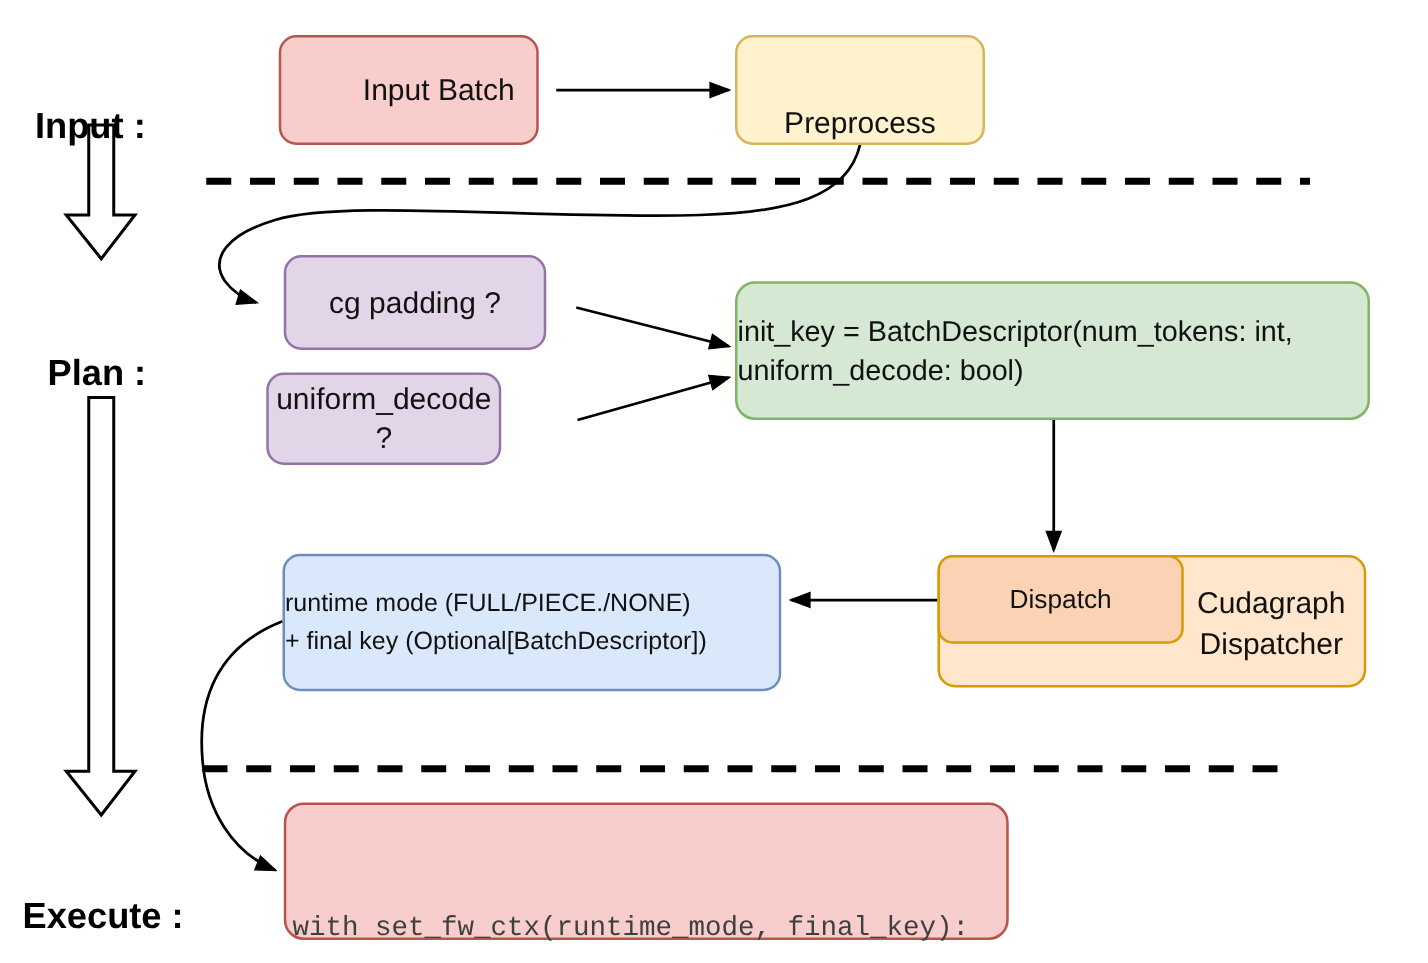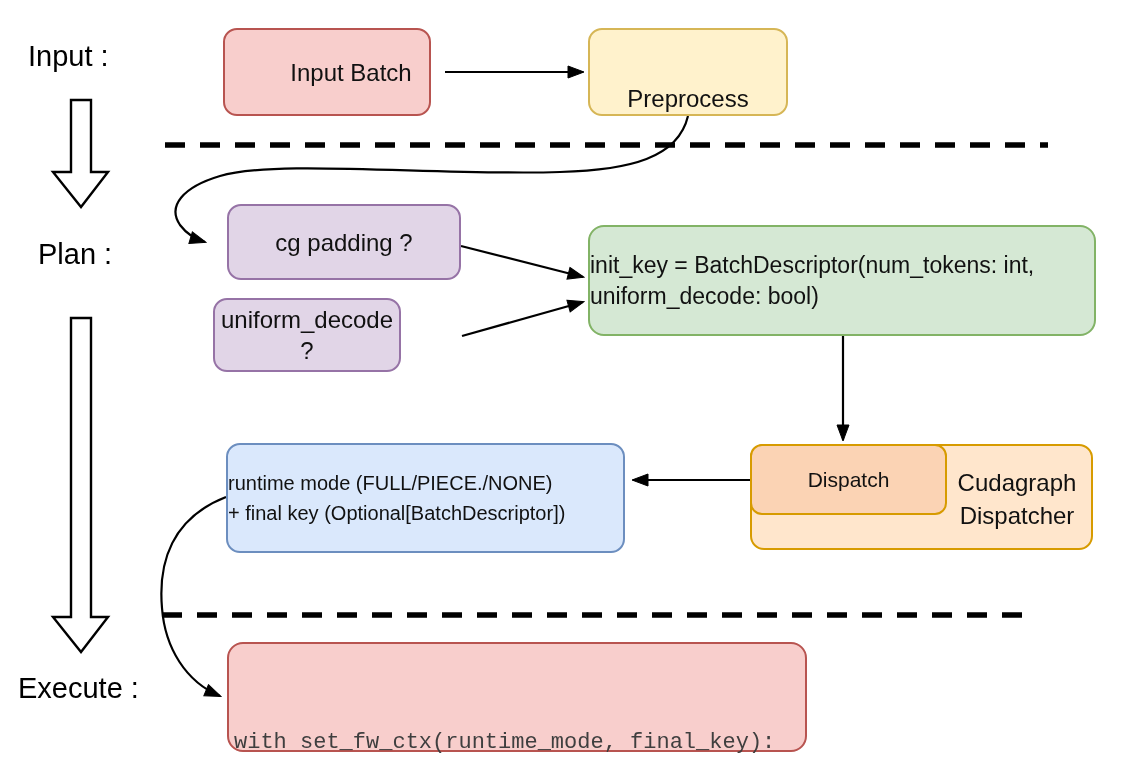--- a/index.html
+++ b/index.html
@@ -7,41 +7,42 @@
     position:relative;
     width:1142px;height:770px;
     background:#ffffff;
     font-family:"Liberation Sans", sans-serif;
     color:#111111;
     overflow:hidden;
   }
   #connectors{position:absolute;left:0;top:0;width:1142px;height:770px;}
   .stage-label{
     position:absolute;
-    font-weight:normal;
+    font-weight:bold;
     font-size:29px;
     color:#000000;
     white-space:nowrap;
+    margin-top:45px;
   }
   .node{
     position:absolute;
     box-sizing:border-box;
     border:2px solid #000;
     border-radius:14px;
     display:flex;
     align-items:center;
     justify-content:center;
     text-align:center;
     font-size:24px;
     line-height:31px;
     white-space:pre-line;
   }
   .node-input-batch   {left:223px;top:28px; width:208px;height:88px;padding-left:48px;}
   .node-preprocess    {left:588px;top:28px; width:200px;height:88px;}
-  .node-cg-padding    {left:227px;top:204px;width:234px;height:76px;}
+  .node-cg-padding    {left:227px;top:204px;width:210px;height:76px;}
   .node-uniform-decode{left:213px;top:298px;width:188px;height:74px;}
   .node-init-key      {left:588px;top:225px;width:508px;height:111px;font-size:23px;line-height:31px;border-radius:16px;}
   .node-cudagraph     {left:750px;top:444px;width:343px;height:106px;}
   .node-dispatch      {left:750px;top:444px;width:197px;height:71px;font-size:21px;border-radius:12px;}
   .node-runtime-mode  {left:226px;top:443px;width:399px;height:110px;font-size:20px;line-height:30px;}
   .node-execute-code  {left:227px;top:642px;width:580px;height:110px;border-radius:16px;
                        display:block;text-align:left;
                        font-family:"Liberation Mono", monospace;
                        font-size:22px;line-height:32px;color:#3f3f3f;
                        padding:19px 15px 0 5px;white-space:pre;}

